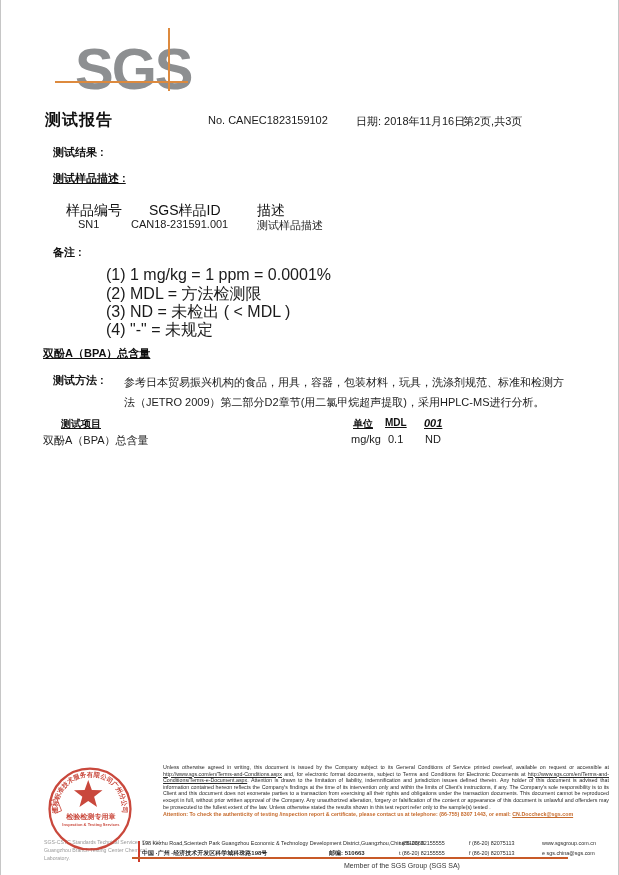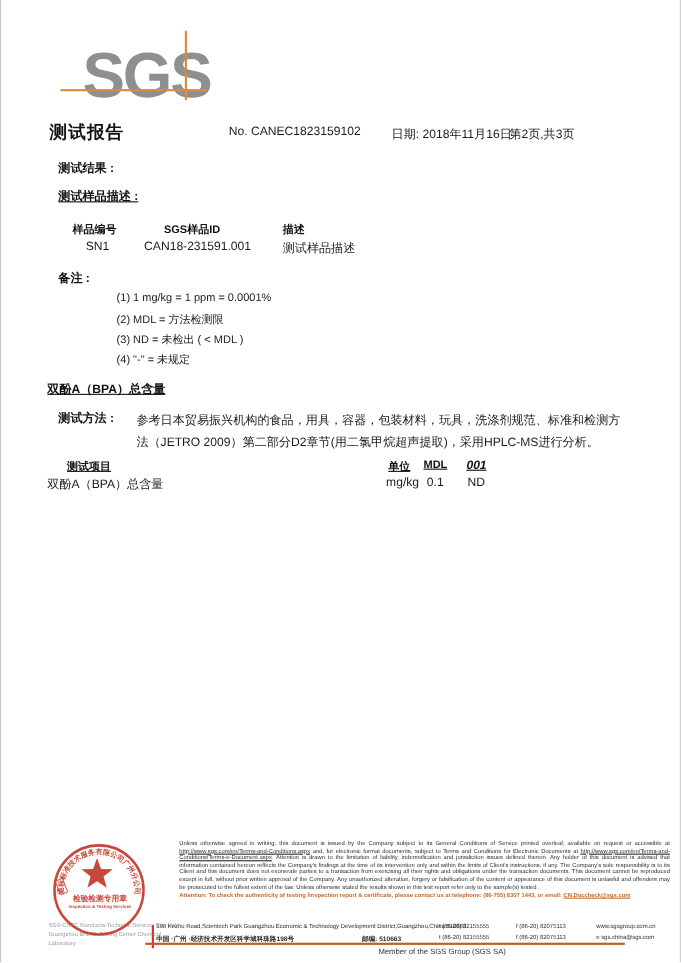--- a/index.html
+++ b/index.html
@@ -10,24 +10,24 @@
   
   .logo-text{font-weight:bold;font-size:58px;line-height:58px;color:#8d8f91;letter-spacing:-2px;}
   .logo-hline{background:#dd8a3e;height:2px;width:133px;}
   .logo-vline{background:#dd8a3e;width:2px;height:63px;}
   
   .title{font-size:16px;font-weight:bold;color:#111;letter-spacing:1px;}
   .meta{font-size:11px;color:#1b1b1b;}
   .lbl{font-size:11px;font-weight:bold;color:#111;}
   .lbl-u{font-size:11px;font-weight:bold;color:#111;text-decoration:underline;}
   .body-txt{font-size:11px;color:#1b1b1b;}
-  .th{font-size:10px;font-weight:bold;color:#111;}
+  .th{font-size:14px;font-weight:normal;color:#111;}
   .th-u{font-size:10px;font-weight:bold;color:#111;text-decoration:underline;}
   .th-ui{font-size:11px;font-weight:bold;font-style:italic;color:#111;text-decoration:underline;}
-  .note{font-size:10px;color:#1b1b1b;text-align:right;}
+  .note{font-size:16px;color:#1b1b1b;text-align:right;}
   .method{font-size:11px;line-height:19.5px;color:#1b1b1b;width:450px;}
   
   .fine{font-size:5.3px;line-height:6.6px;color:#2a2a2a;text-align:justify;}
   .fine .u{text-decoration:underline;}
   .attn{font-size:5.3px;line-height:6.6px;font-weight:bold;color:#c66b2d;margin-top:1px;}
   .attn .u{text-decoration:underline;}
   .company{font-size:5.2px;color:#9a9a9a;line-height:8px;}
   .addr-row{font-size:5.4px;color:#2a2a2a;white-space:nowrap;}
   .addr-cn{font-size:6px;font-weight:bold;}
   .vsep{width:2px;background:#cf3b2c;}

